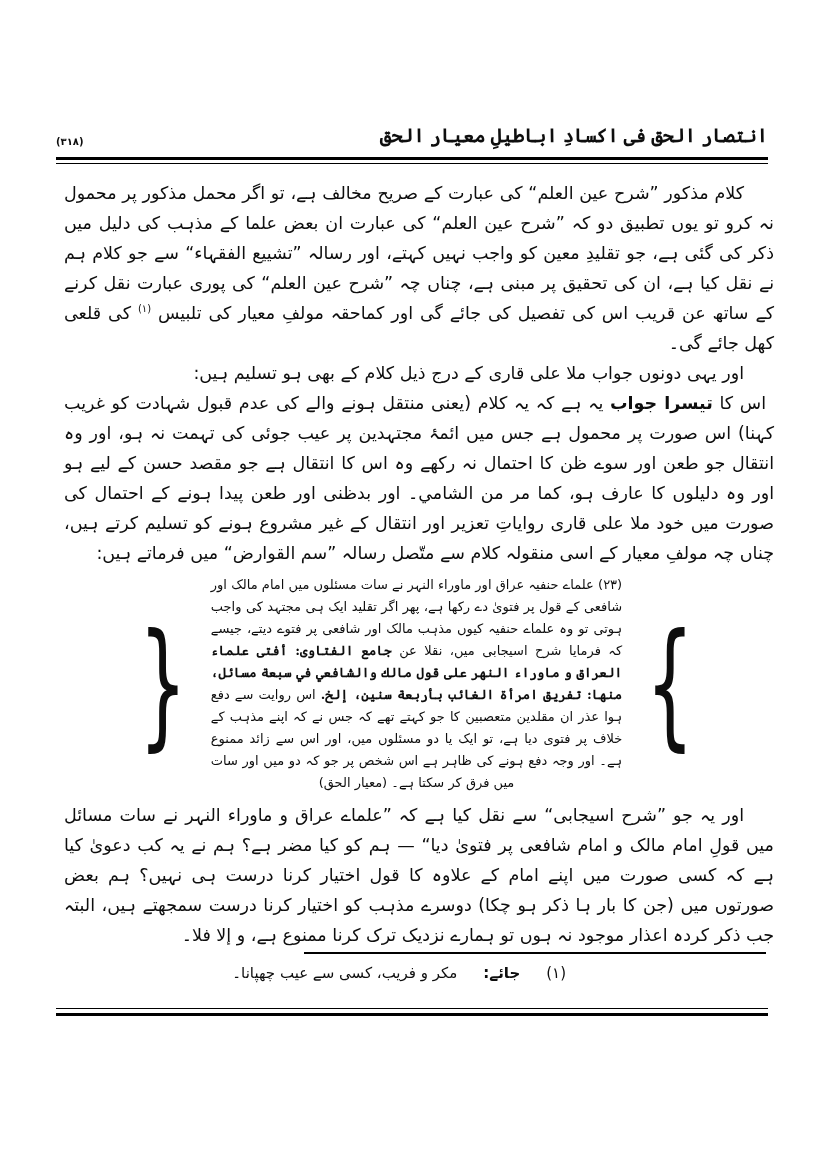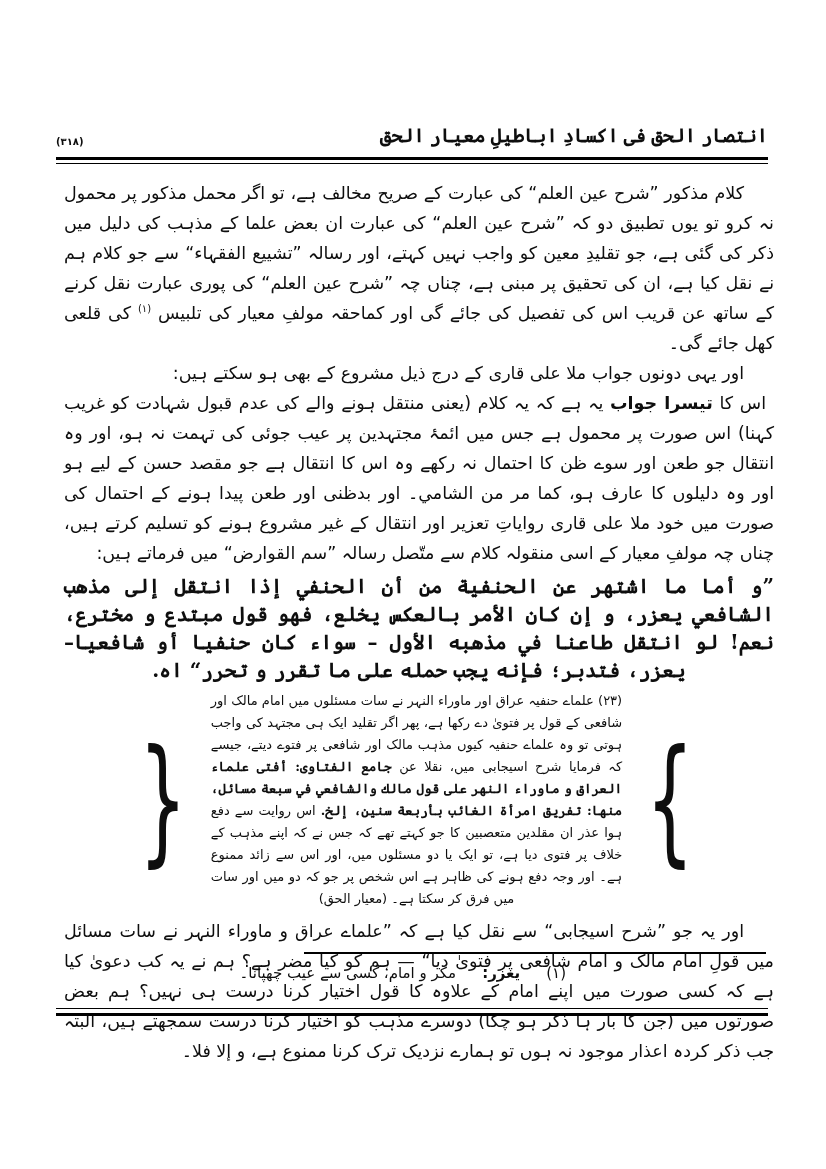--- a/index.html
+++ b/index.html
@@ -111,39 +111,38 @@
   <div class="header">
     <div class="book-title">انتصار الحق فی اکسادِ اباطیلِ معیار الحق</div>
     <div class="page-number">(۳۱۸)</div>
   </div>
   <div class="header-rule"></div>
 
   <div class="body">
 
     <p class="para"><span>کلام مذکور ”شرح عین العلم“ کی عبارت کے صریح مخالف ہے، تو اگر محمل مذکور پر محمول نہ کرو تو یوں تطبیق دو کہ ”شرح عین العلم“ کی عبارت ان بعض علما کے مذہب کی دلیل میں ذکر کی گئی ہے، جو تقلیدِ معین کو واجب نہیں کہتے، اور رسالہ ”تشییع الفقہاء“ سے جو کلام ہم نے نقل کیا ہے، ان کی تحقیق پر مبنی ہے، چناں چہ ”شرح عین العلم“ کی پوری عبارت نقل کرنے کے ساتھ عن قریب اس کی تفصیل کی جائے گی اور کماحقہ مولفِ معیار کی تلبیس </span><span class="fn-ref">(۱)</span><span> کی قلعی کھل جائے گی۔</span></p>
 
-    <p class="para">اور یہی دونوں جواب ملا علی قاری کے درج ذیل مشروع کے بھی ہو سکتے ہیں:</p>
+    <p class="para">اور یہی دونوں جواب ملا علی قاری کے درج ذیل کلام کے بھی ہو تسلیم ہیں:</p>
 
 
     <p class="para no-indent"><span>اس کا </span><span class="bold">تیسرا جواب</span><span> یہ ہے کہ یہ کلام (یعنی منتقل ہونے والے کی عدم قبول شہادت کو غریب کہنا) اس صورت پر محمول ہے جس میں ائمۂ مجتہدین پر عیب جوئی کی تہمت نہ ہو، اور وہ انتقال جو طعن اور سوے ظن کا احتمال نہ رکھے وہ اس کا انتقال ہے جو مقصد حسن کے لیے ہو اور وہ دلیلوں کا عارف ہو، كما مر من الشامي۔ اور بدظنی اور طعن پیدا ہونے کے احتمال کی صورت میں خود ملا علی قاری روایاتِ تعزیر اور انتقال کے غیر مشروع ہونے کو تسلیم کرتے ہیں، چناں چہ مولفِ معیار کے اسی منقولہ کلام سے متّصل رسالہ ”سم القوارض“ میں فرماتے ہیں:</span></p>
 
-    <p class="arabic centered-last">”و أما ما اشتهر عن الحنفية من أن الحنفي إذا انتقل إلى مذهب الشافعي يعزر، و إن كان الأمر بالعكس يخلع، فهو قول مبتدع و مخترع، نعم! لو انتقل طاعنا في مذهبه الأول – سواء كان حنفيا أو شافعيا– يعزر، فتدبر؛ فإنه يجب حمله على ما تقرر و تحرر“ اه.</p>
 
     <div class="note-wrap">
       <div class="brace">}</div>
       <div class="note-body"><span class="note-bold">(۲۳)</span><span> علماے حنفیہ عراق اور ماوراء النہر نے سات مسئلوں میں امام مالک اور شافعی کے قول پر فتویٰ دے رکھا ہے، پھر اگر تقلید ایک ہی مجتہد کی واجب ہوتی تو وہ علماے حنفیہ کیوں مذہب مالک اور شافعی پر فتوے دیتے، جیسے کہ فرمایا شرح اسیجابی میں، نقلا عن </span><span class="note-arabic">جامع الفتاوى: أفتى علماء العراق و ماوراء النهر على قول مالك والشافعي في سبعة مسائل، منها: تفريق امرأة الغائب بأربعة سنين، إلخ.</span><span> اس روایت سے دفع ہوا عذر ان مقلدین </span><span class="note-bold">متعصبین</span><span> کا جو کہتے تھے کہ جس نے کہ اپنے مذہب کے خلاف پر فتوی دیا ہے، تو ایک یا دو مسئلوں میں، اور اس سے زائد ممنوع ہے۔ اور وجہ دفع ہونے کی ظاہر ہے اس شخص پر جو کہ دو میں اور سات میں فرق کر سکتا ہے۔ </span><span>(معیار الحق)</span></div>
       <div class="brace">{</div>
     </div>
 
     <p class="para">اور یہ جو ”شرح اسیجابی“ سے نقل کیا ہے کہ ”علماے عراق و ماوراء النہر نے سات مسائل میں قولِ امام مالک و امام شافعی پر فتویٰ دیا“ — ہم کو کیا مضر ہے؟ ہم نے یہ کب دعویٰ کیا ہے کہ کسی صورت میں اپنے امام کے علاوہ کا قول اختیار کرنا درست ہی نہیں؟ ہم بعض صورتوں میں (جن کا بار ہا ذکر ہو چکا) دوسرے مذہب کو اختیار کرنا درست سمجھتے ہیں، البتہ جب ذکر کردہ اعذار موجود نہ ہوں تو ہمارے نزدیک ترک کرنا ممنوع ہے، و إلا فلا۔</p>
 
   </div>
 
   <div class="footnote-rule"></div>
   <div class="footnote">
     <span class="num">(۱)</span>
-    <span class="term">يعزر:</span>
-    <span>مکر و امام، کسی سے عیب چھپانا۔</span>
+    <span class="term">جائے:</span>
+    <span>مکر و فریب، کسی سے عیب چھپانا۔</span>
   </div>
 
   <div class="bottom-rule"></div>
 
 </div>
 
 </body></html>

